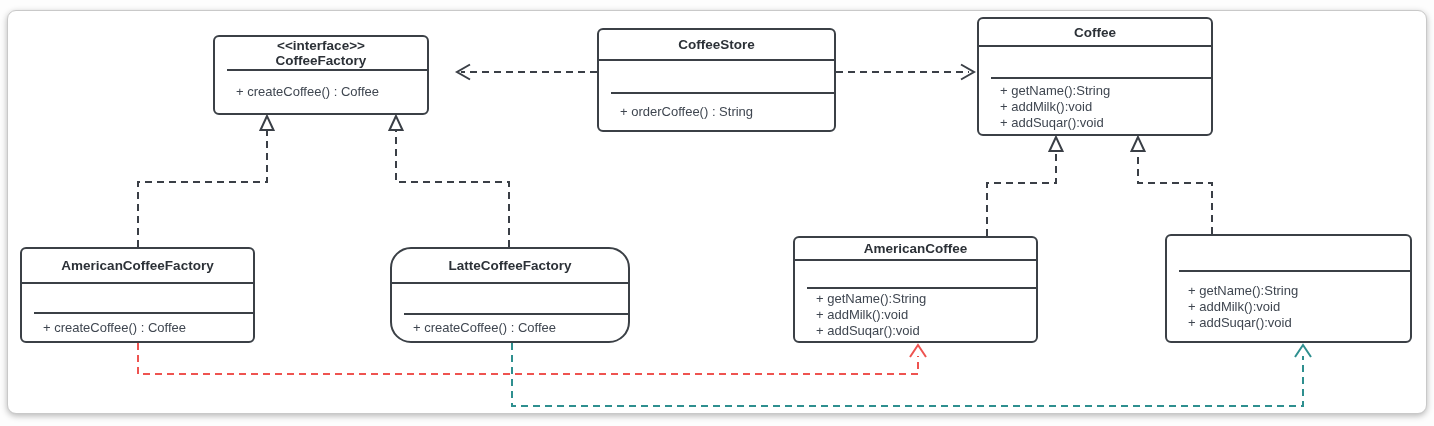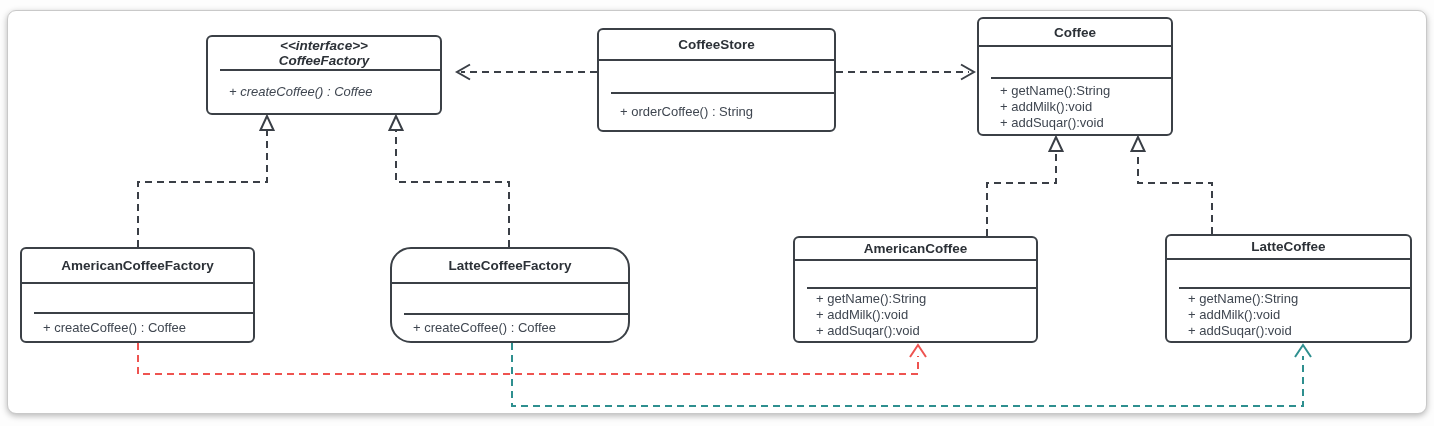--- a/index.html
+++ b/index.html
@@ -20,41 +20,41 @@
   svg.connectors .dash{stroke-dasharray:7 5;fill:none;stroke-width:2;}
   svg.connectors .head{fill:none;stroke-width:2;}
   svg.connectors .tri{fill:#ffffff;stroke-width:2;}
 </style>
 </head>
 <body>
 
 <div id="canvas">
   <div class="frame"></div>
 
-  <div class="uml-class" style="left:206px;top:35px;width:236px;height:80px;font-style:italic;">
+  <div class="uml-class" style="left:213px;top:35px;width:216px;height:80px;">
     <div class="cmp title" style="height:32px;">
       <div>&lt;&lt;interface&gt;&gt;</div>
       <div>CoffeeFactory</div>
     </div>
     <div class="cmp methods grow">
       <div class="method">+ createCoffee() : Coffee</div>
     </div>
   </div>
 
   <div class="uml-class" style="left:597px;top:28px;width:239px;height:104px;">
     <div class="cmp title" style="height:29px;">
       <div>CoffeeStore</div>
     </div>
     <div class="cmp" style="height:33px;"></div>
     <div class="cmp methods grow">
       <div class="method">+ orderCoffee() : String</div>
     </div>
   </div>
 
-  <div class="uml-class" style="left:977px;top:17px;width:196px;height:119px;">
+  <div class="uml-class" style="left:977px;top:17px;width:236px;height:119px;">
     <div class="cmp title" style="height:26px;">
       <div>Coffee</div>
     </div>
     <div class="cmp" style="height:32px;"></div>
     <div class="cmp methods grow">
       <div class="method">+ getName():String</div>
       <div class="method">+ addMilk():void</div>
       <div class="method">+ addSuqar():void</div>
     </div>
   </div>
@@ -85,23 +85,20 @@
     </div>
     <div class="cmp" style="height:34px;"></div>
     <div class="cmp methods grow">
       <div class="method">+ getName():String</div>
       <div class="method">+ addMilk():void</div>
       <div class="method">+ addSuqar():void</div>
     </div>
   </div>
 
   <div class="uml-class" style="left:1165px;top:234px;width:247px;height:109px;">
-    <div class="cmp title" style="height:26px;">
-      <div>LatteCoffee</div>
-    </div>
     <div class="cmp" style="height:34px;"></div>
     <div class="cmp methods grow">
       <div class="method">+ getName():String</div>
       <div class="method">+ addMilk():void</div>
       <div class="method">+ addSuqar():void</div>
     </div>
   </div>
 
   <svg class="connectors" width="1434" height="426" viewBox="0 0 1434 426">
 

